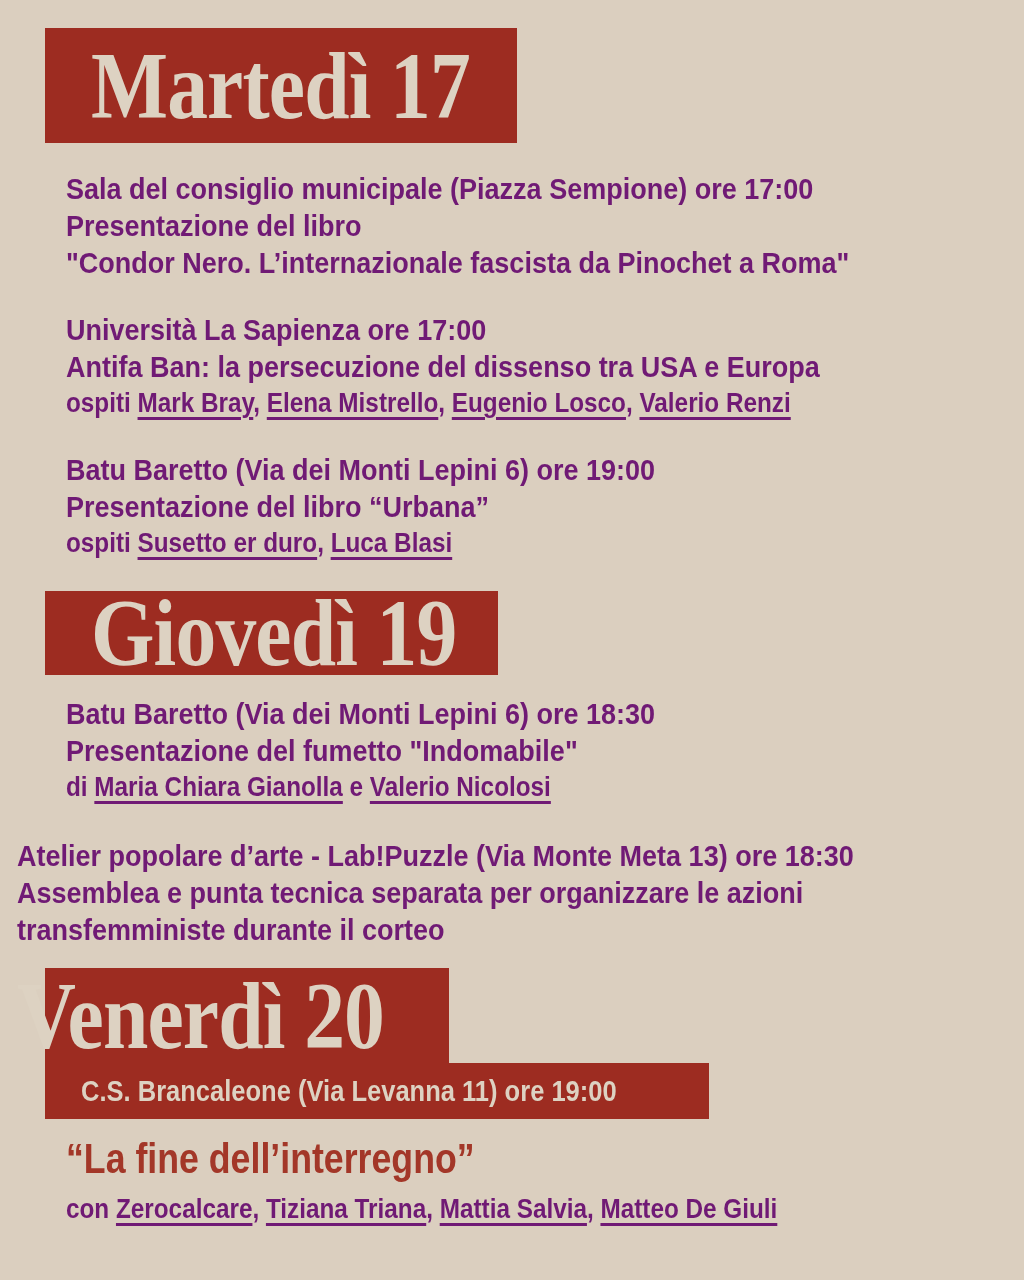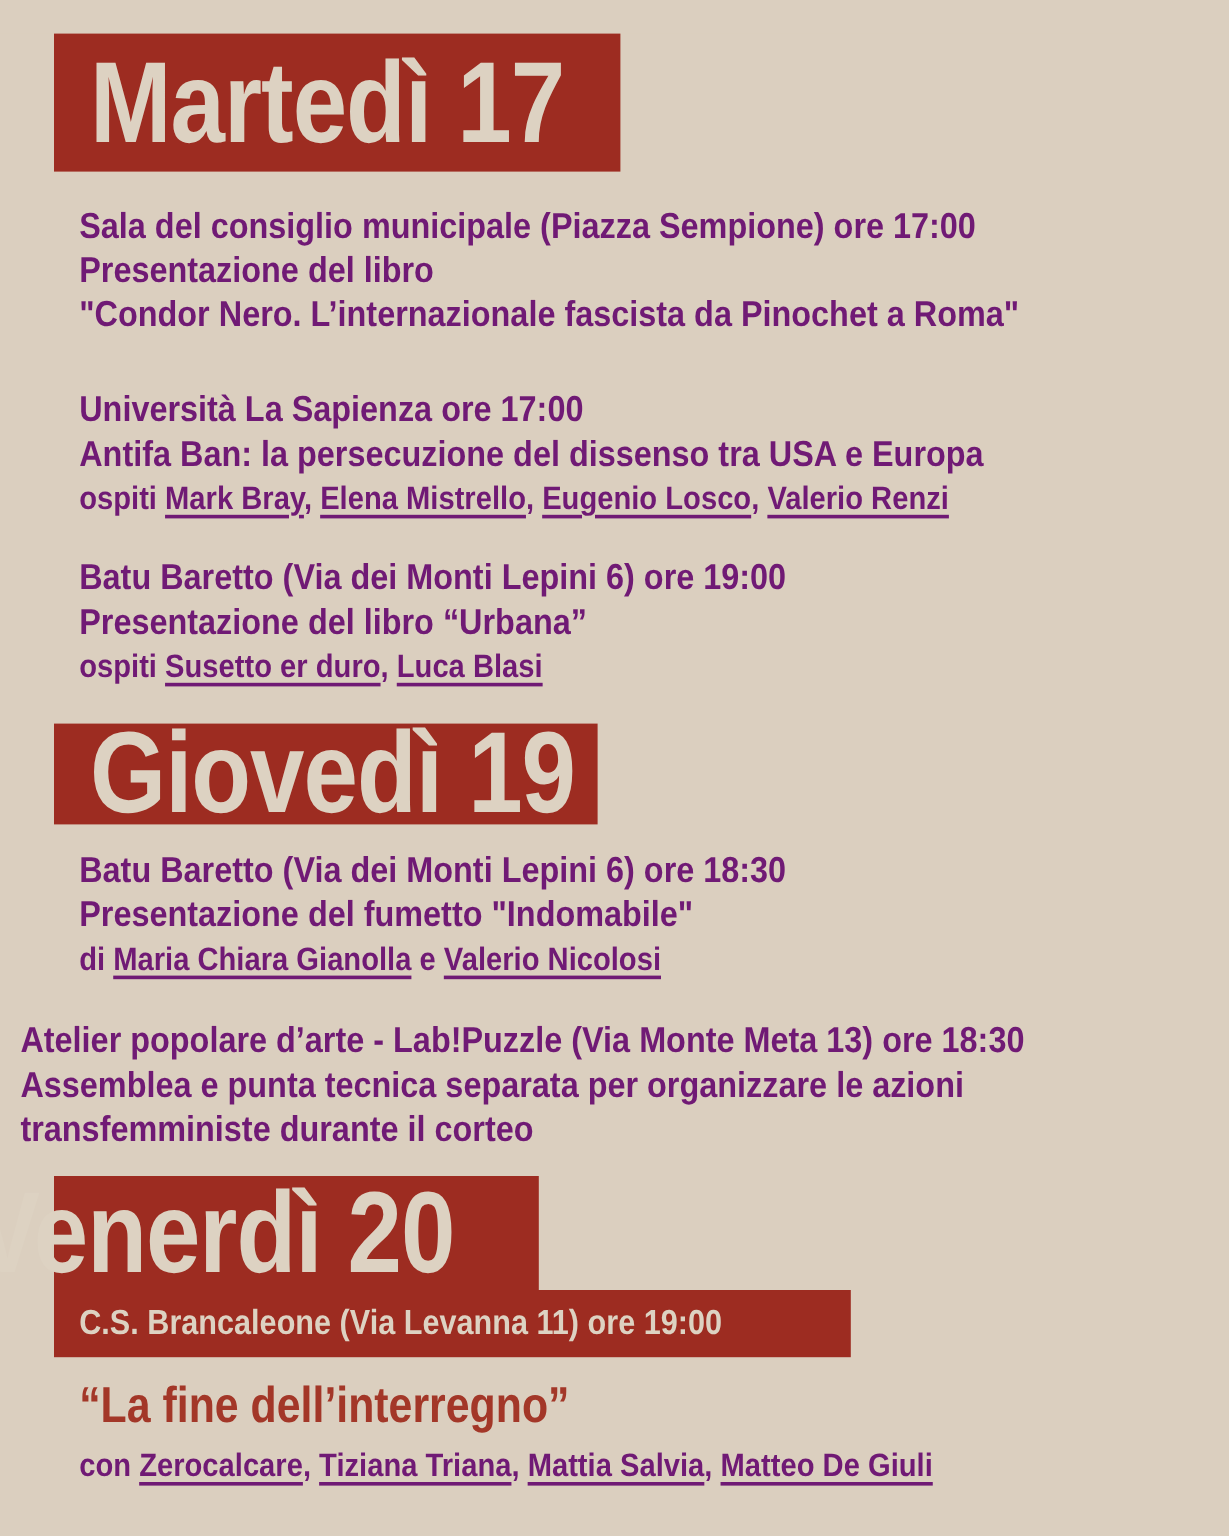--- a/index.html
+++ b/index.html
@@ -13,42 +13,43 @@
     position: relative;
     width: 1024px; height: 1280px;
     background: #dbcfbf;
   }
   
   .day-box {
     background: #9d2c21;
     color: #ddd2c2;
     display: flex;
     align-items: center;
-    padding-left: 30px;
+    padding-left: 46px;
+    font-family: Liberation Serif, serif;
   }
   .day-title {
     font-size: 96px;
     font-weight: 700;
     letter-spacing: -1px;
     white-space: nowrap;
     transform: scaleX(0.85);
     transform-origin: left center;
     line-height: 1;
   }
   .box-1 { margin: 28px 0 0 45px; width: 472px; height: 115px; }
   .box-2 { margin: 30px 0 0 45px; width: 453px; height: 84px; }
   .box-3 { margin: 20px 0 0 45px; width: 404px; height: 95px; justify-content: flex-end; }
   
   .venue-bar {
     margin-left: 45px;
     width: 664px; height: 56px;
     background: #9d2c21;
     display: flex;
     align-items: center;
-    padding-left: 21px;
+    padding-left: 36px;
   }
   .venue-text {
     color: #ddd2c2;
     font-weight: 700;
     font-size: 29px;
     white-space: nowrap;
     transform: scaleX(0.88);
     transform-origin: left center;
   }
   
@@ -72,21 +73,21 @@
     width: max-content;
     transform: scaleX(0.9);
     transform-origin: left top;
   }
   .u {
     text-decoration: underline;
     text-decoration-thickness: 2.5px;
     text-underline-offset: 5px;
   }
   .ev-1 { margin-top: 27px; }
-  .ev-2 { margin-top: 42px; text-align: center; }
+  .ev-2 { margin-top: 30px; text-align: center; }
   .ev-3 { margin-top: 30px; }
   .ev-4 { margin-top: 20px; }
   .ev-5 { margin-top: 32px; margin-left: 17px; }
   .headline {
     margin: 16px 0 0 66px;
     color: #a33728;
     font-weight: 700;
     font-size: 42px;
     line-height: 48px;
     white-space: nowrap;

